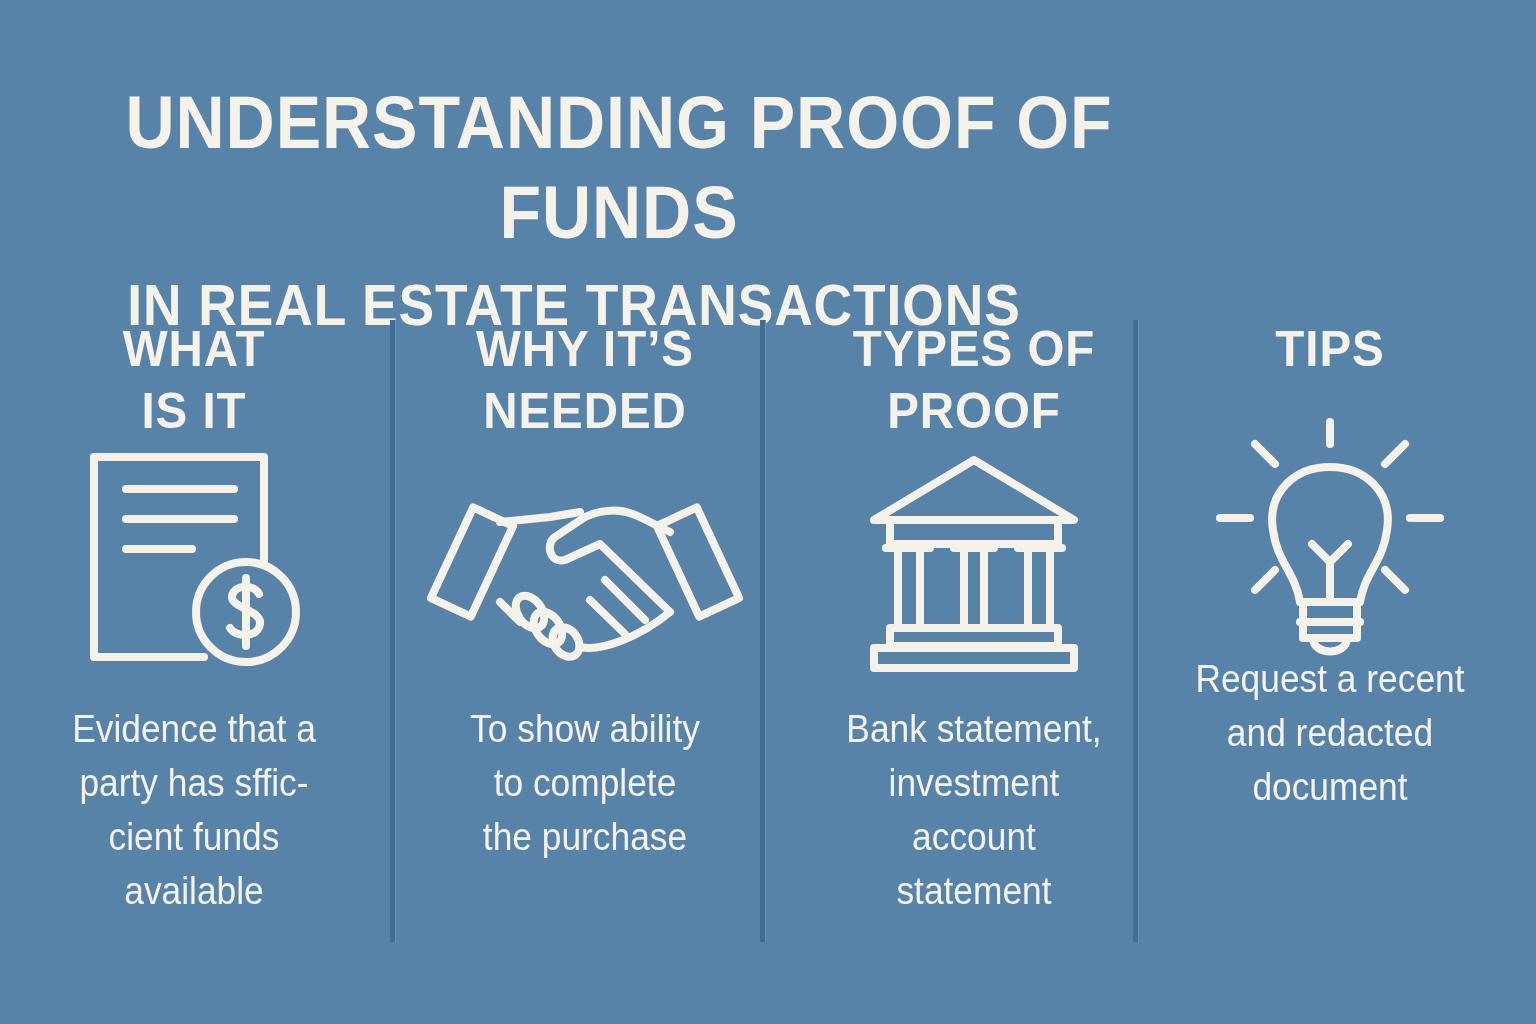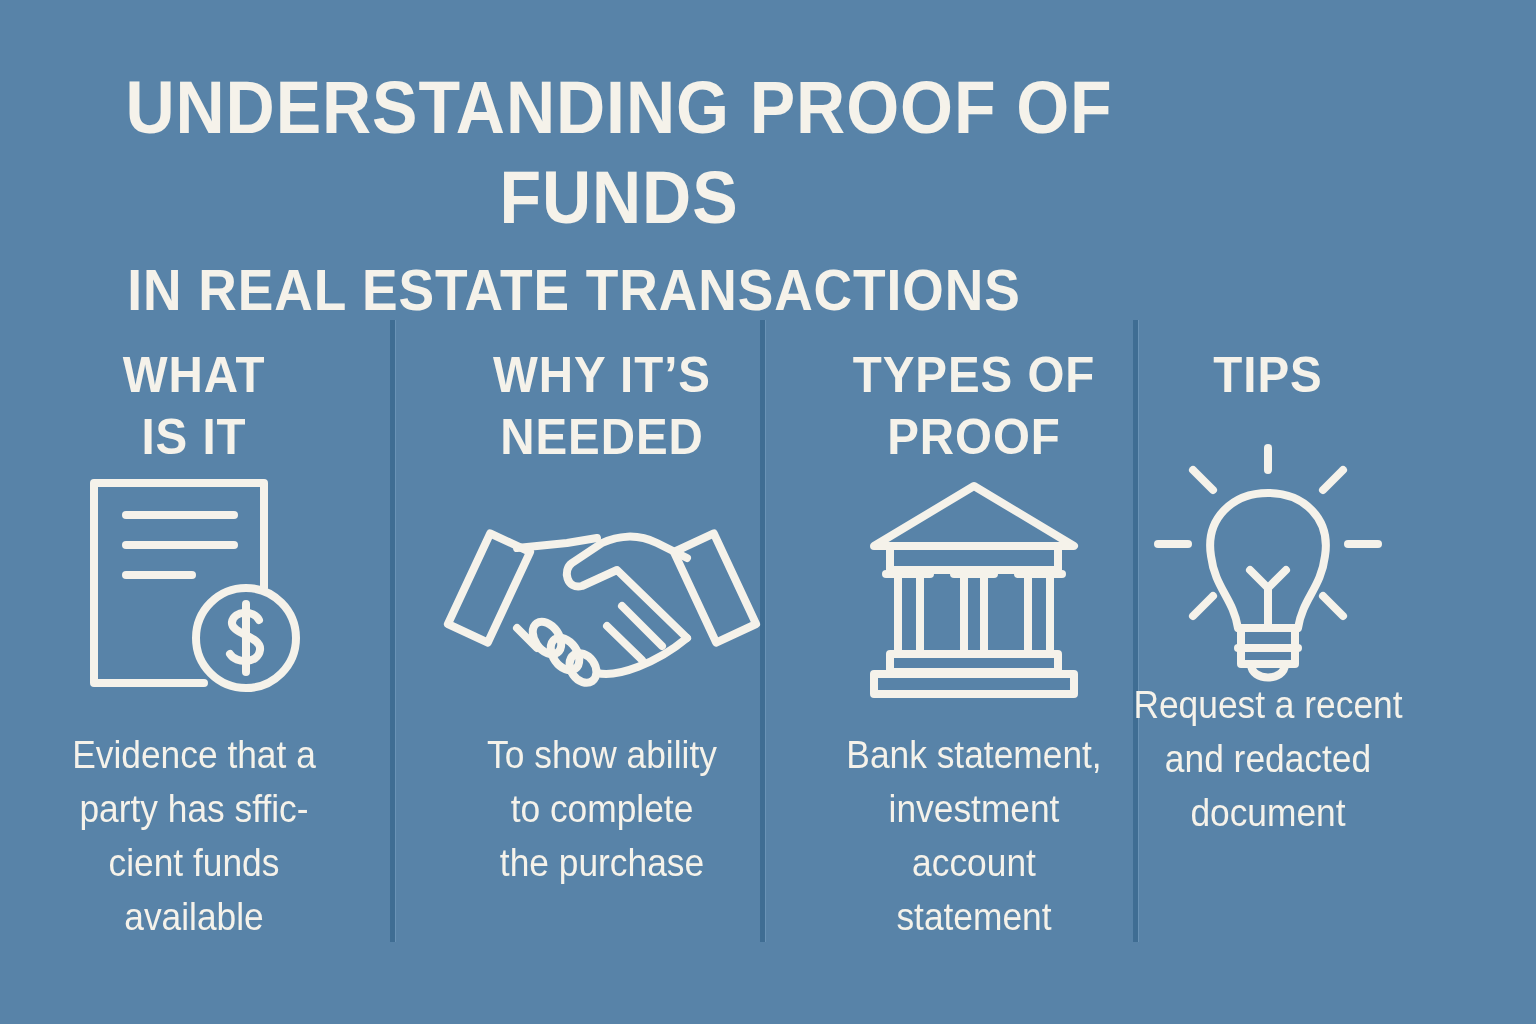--- a/index.html
+++ b/index.html
@@ -4,32 +4,32 @@
 <style>
   html, body { margin: 0; padding: 0; }
   body {
     width: 1536px; height: 1024px; overflow: hidden;
     background: #5883a8;
     color: #f5f2ea;
     font-family: "Liberation Sans", "DejaVu Sans", sans-serif;
     position: relative;
   }
   .title {
-    position: absolute; left: 0; top: 63px; width: 1248px;
+    position: absolute; left: 0; top: 78px; width: 1248px;
     text-align: center; font-weight: bold; letter-spacing: 1px;
   }
   .title .l1 { display: block; font-size: 74px; line-height: 90px; transform: scaleX(0.92); margin-left: -10px; }
   .title .l2 { display: block; font-size: 58px; line-height: 90px; margin-top: 2px; transform: scaleX(0.92); margin-left: -100px; }
   .divider {
     position: absolute; top: 320px; width: 5px; height: 622px;
     background: #3f6d93;
     border-right: 1px solid #6a93b6;
   }
   .col {
-    position: absolute; top: 318px; width: 360px; text-align: center; margin-top: 26px;
+    position: absolute; top: 318px; width: 360px; text-align: center;
   }
   .col .head {
     font-weight: bold; font-size: 50px; line-height: 62px; letter-spacing: 1px;
     height: 124px; display: flex; flex-direction: column; align-items: center;
     transform: scaleX(0.95);
   }
   .col .icon { height: 240px; display: flex; align-items: center; justify-content: center; }
   .col .desc {
     font-size: 38px; line-height: 54px; margin-top: 20px; white-space: pre-line;
     transform: scaleX(0.93);
@@ -64,21 +64,21 @@
       <path d="M175 142 C170 132 150 132 148 144 C146 156 178 158 176 172 C174 186 152 186 146 176" stroke-width="7"></path>
       <line x1="162" y1="126" x2="162" y2="194" stroke-width="7"></line>
     </svg>
   </div>
   <div class="desc">Evidence that a
 party has sffic-
 cient funds
 available</div>
 </div>
 
-<div class="col" style="left:422px">
+<div class="col" style="left:405px">
   <div class="head">
     <span>WHY IT’S</span>
     <span>NEEDED</span>
   </div>
   <div class="icon">
     <svg width="290" height="180" viewBox="0 0 290 180">
       <rect x="10" y="40" width="44" height="100" transform="rotate(25 32 90)"></rect>
       <rect x="236" y="40" width="44" height="100" transform="rotate(-25 258 90)"></rect>
       <path d="M60 50 L110 45 L140 40"></path>
       <path d="M230 60 L200 45 C180 35 160 38 145 45 L115 65 C105 72 110 92 125 88 L160 72 L230 140"></path>
@@ -117,21 +117,21 @@
       <rect x="26" y="176" width="168" height="18"></rect>
       <rect x="10" y="196" width="200" height="20"></rect>
     </svg>
   </div>
   <div class="desc">Bank statement,
 investment
 account
 statement</div>
 </div>
 
-<div class="col" style="left:1088px">
+<div class="col" style="left:1150px">
   <div class="head">
     <span>TIPS</span>
     <span></span>
   </div>
   <div class="icon" style="margin-top:-50px;height:290px;">
     <svg width="230" height="250" viewBox="0 0 230 250">
       <line x1="115" y1="10" x2="115" y2="32"></line>
       <line x1="40" y1="32" x2="60" y2="52"></line>
       <line x1="190" y1="32" x2="170" y2="52"></line>
       <line x1="5" y1="106" x2="35" y2="106"></line>

